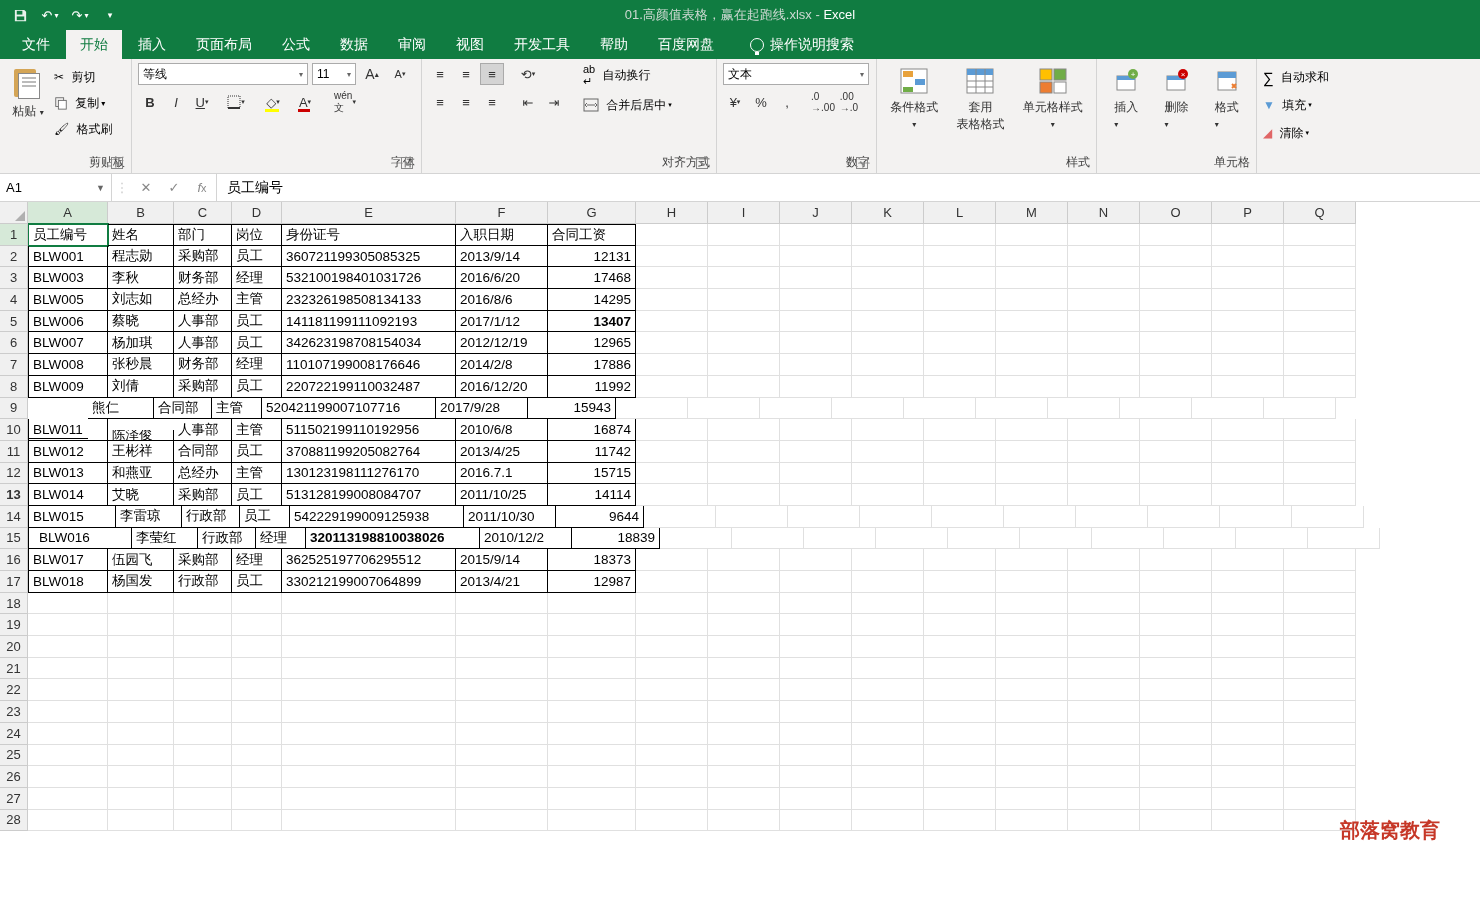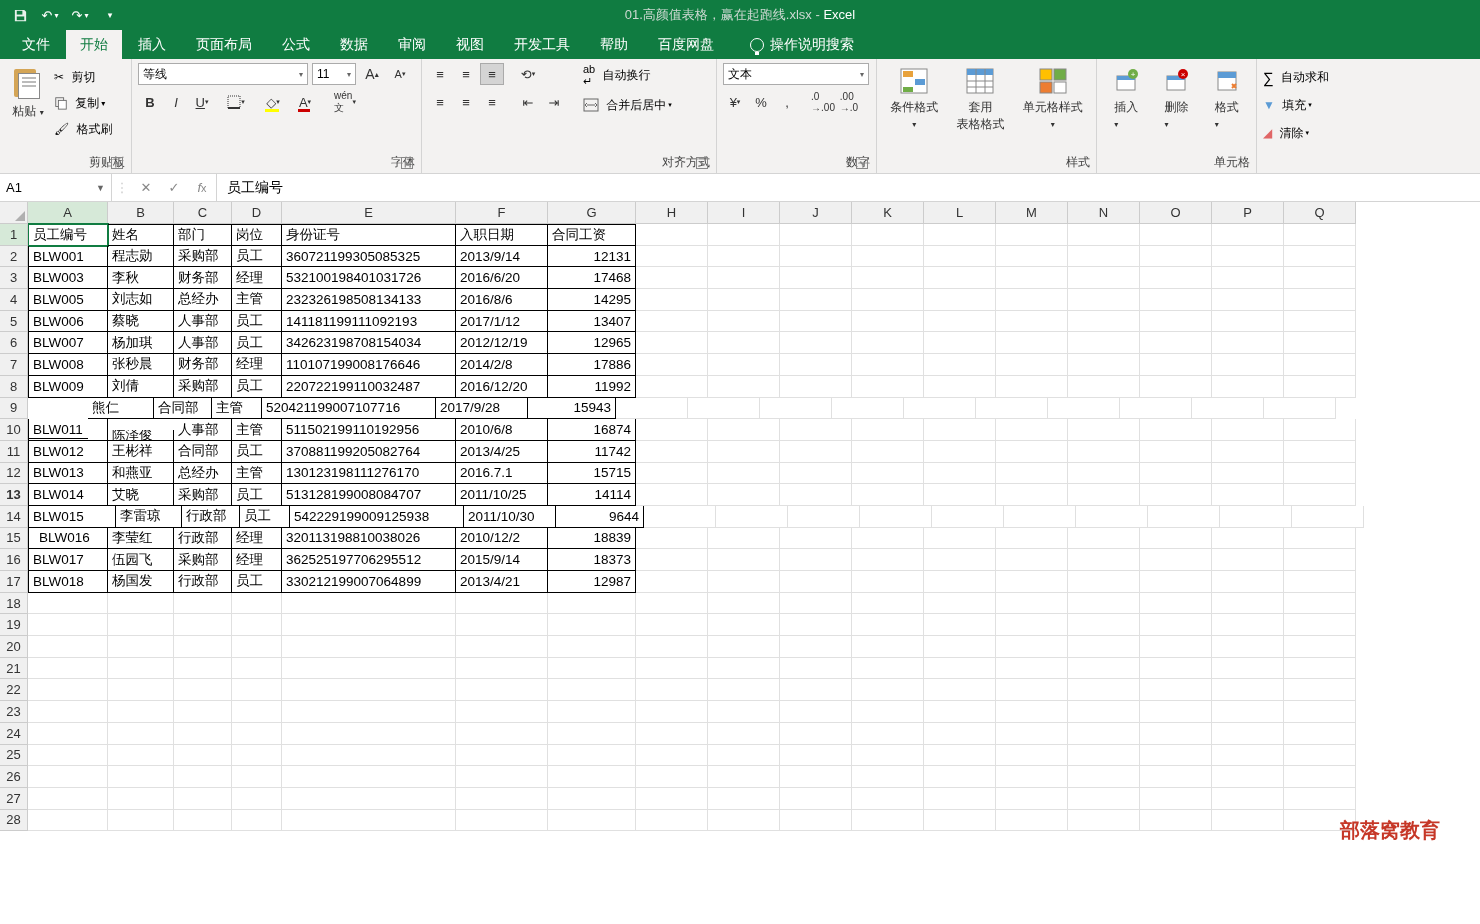--- a/index.html
+++ b/index.html
@@ -481,21 +481,21 @@
           <div class="cell" style="width: 72px;"></div>
           <div class="cell" style="width: 72px;"></div>
         </div>
         <div class="cell-row">
           <div class="cell data" style="width: 80px; border-left: 1px solid rgb(0, 0, 0);">BLW006</div>
           <div class="cell data" style="width: 66px;">蔡晓</div>
           <div class="cell data" style="width: 58px;">人事部</div>
           <div class="cell data" style="width: 50px;">员工</div>
           <div class="cell data" style="width: 174px;">141181199111092193</div>
           <div class="cell data" style="width: 92px;">2017/1/12</div>
-          <div class="cell data rnum" style="width: 88px;">13407</div>
+          <div class="cell data rnum" style="width: 88px; font-weight: bold;">13407</div>
           <div class="cell" style="width: 72px;"></div>
           <div class="cell" style="width: 72px;"></div>
           <div class="cell" style="width: 72px;"></div>
           <div class="cell" style="width: 72px;"></div>
           <div class="cell" style="width: 72px;"></div>
           <div class="cell" style="width: 72px;"></div>
           <div class="cell" style="width: 72px;"></div>
           <div class="cell" style="width: 72px;"></div>
           <div class="cell" style="width: 72px;"></div>
           <div class="cell" style="width: 72px;"></div>
@@ -665,25 +665,25 @@
           <div class="cell" style="width: 72px;"></div>
           <div class="cell" style="width: 72px;"></div>
           <div class="cell" style="width: 72px;"></div>
           <div class="cell" style="width: 72px;"></div>
           <div class="cell" style="width: 72px;"></div>
           <div class="cell" style="width: 72px;"></div>
           <div class="cell" style="width: 72px;"></div>
           <div class="cell" style="width: 72px;"></div>
         </div>
         <div class="cell-row">
-          <div class="cell data" style="width: 80px; border-left: 1px solid rgb(0, 0, 0); padding-left: 10px;">BLW016</div>
+          <div class="cell data" style="width: 104px; border-left: 1px solid rgb(0, 0, 0); padding-left: 10px;">BLW016</div>
           <div class="cell data" style="width: 66px;">李莹红</div>
           <div class="cell data" style="width: 58px;">行政部</div>
           <div class="cell data" style="width: 50px;">经理</div>
-          <div class="cell data" style="width: 174px;">320113198810038026</div>
+          <div class="cell data" style="width: 174px; font-weight: bold;">320113198810038026</div>
           <div class="cell data" style="width: 92px;">2010/12/2</div>
           <div class="cell data rnum" style="width: 88px;">18839</div>
           <div class="cell" style="width: 72px;"></div>
           <div class="cell" style="width: 72px;"></div>
           <div class="cell" style="width: 72px;"></div>
           <div class="cell" style="width: 72px;"></div>
           <div class="cell" style="width: 72px;"></div>
           <div class="cell" style="width: 72px;"></div>
           <div class="cell" style="width: 72px;"></div>
           <div class="cell" style="width: 72px;"></div>

